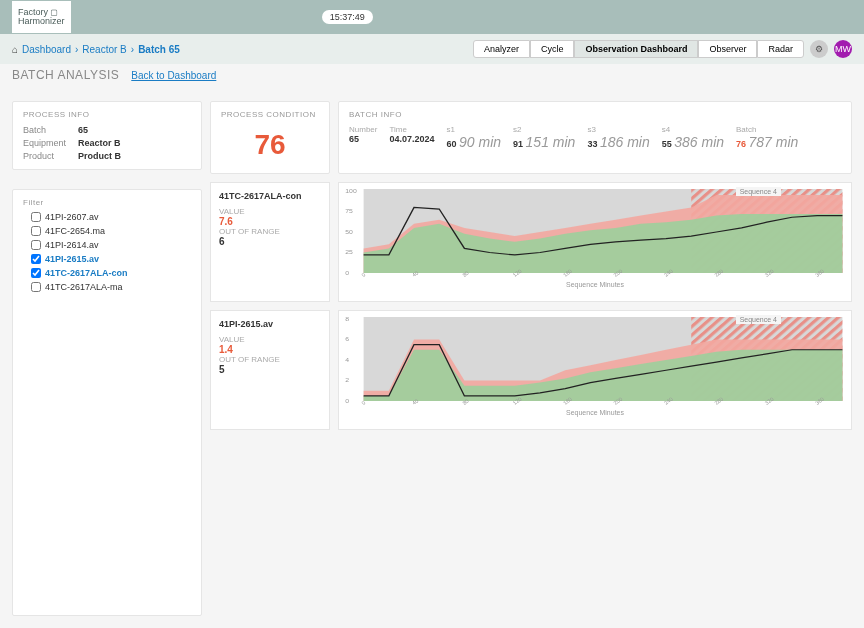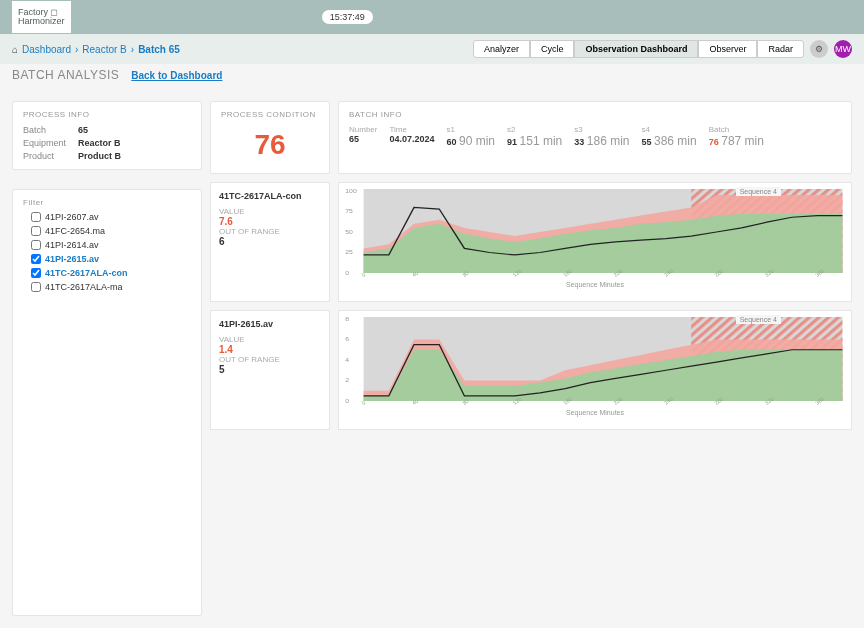--- a/index.html
+++ b/index.html
@@ -21,41 +21,41 @@
 .tabs { margin-left:auto; display:flex; gap:0; }
 .tabs button { font-size:9px; padding:3px 10px; background:#fff; border:1px solid #ccc; cursor:pointer; }
 .tabs button.active { background:#e0e6e4; font-weight:600; }
 .tabs button:first-child { border-radius:3px 0 0 3px; }
 .tabs button:last-child { border-radius:0 3px 3px 0; }
 .gear, .avatar { width:18px; height:18px; border-radius:50%; background:#ccc; display:flex; align-items:center; justify-content:center; margin-left:6px; font-size:9px; color:#555; cursor:pointer; }
 .avatar { background:#a21caf; color:#fff; }
 
 .subhead { display:flex; align-items:center; padding:4px 12px 8px; gap:12px; }
 .subhead h1 { font-size:12px; font-weight:500; color:#888; letter-spacing:.5px; }
-.subhead a { font-size:10px; color:#1a7cc4; text-decoration:underline;font-weight:bold; }
+.subhead a { font-size:10px; color:#1a7cc4; text-decoration:underline; }
 
 
 .content { display:flex; gap:8px; padding:0 12px 12px; flex:1; overflow:hidden; }
 .col-left { width:190px; display:flex; flex-direction:column; gap:8px; }
 .col-right { flex:1; display:flex; flex-direction:column; gap:8px; overflow:hidden; }
 
 .panel { background:#fff; border:1px solid #e5e5e5; border-radius:2px; padding:8px 10px;margin-top:11px; }
 .panel .ptitle { font-size:8px; color:#999; letter-spacing:.5px; margin-bottom:6px; }
 
 .info-grid { display:grid; grid-template-columns:auto 1fr; gap:3px 12px; font-size:9px; }
 .info-grid .k { color:#888; }
 .info-grid .v { font-weight:600; color:#333; }
 
 .cond-val { font-size:28px; font-weight:700; color:#e85a3a; text-align:center; padding:4px 0; }
 
 .binfo { display:flex; gap:12px; font-size:9px; }
 .binfo .col .k { color:#aaa; font-size:8px; }
 .binfo .col .v { font-weight:600; }
 .binfo .col .v.hl { color:#e85a3a; }
-.binfo .col .v .unit { font-size:12px; color:#999; font-weight:400; }
+.binfo .col .v .unit { font-size:14px; color:#999; font-weight:400;font-style:italic; }
 
 .toprow { display:flex; gap:8px; }
 .toprow .pc { flex:0 0 120px; }
 .toprow .bi { flex:1; }
 
 .filter-panel .ptitle { margin-bottom:4px; }
 .filter-list { display:flex; flex-direction:column; gap:2px; }
 .filter-list label { display:flex; align-items:center; gap:4px; font-size:9px; cursor:pointer; padding:1px 8px; }
 .filter-list label.sel { color:#1a7cc4; font-weight:600; }
 .filter-list input { width:10px; height:10px; }

